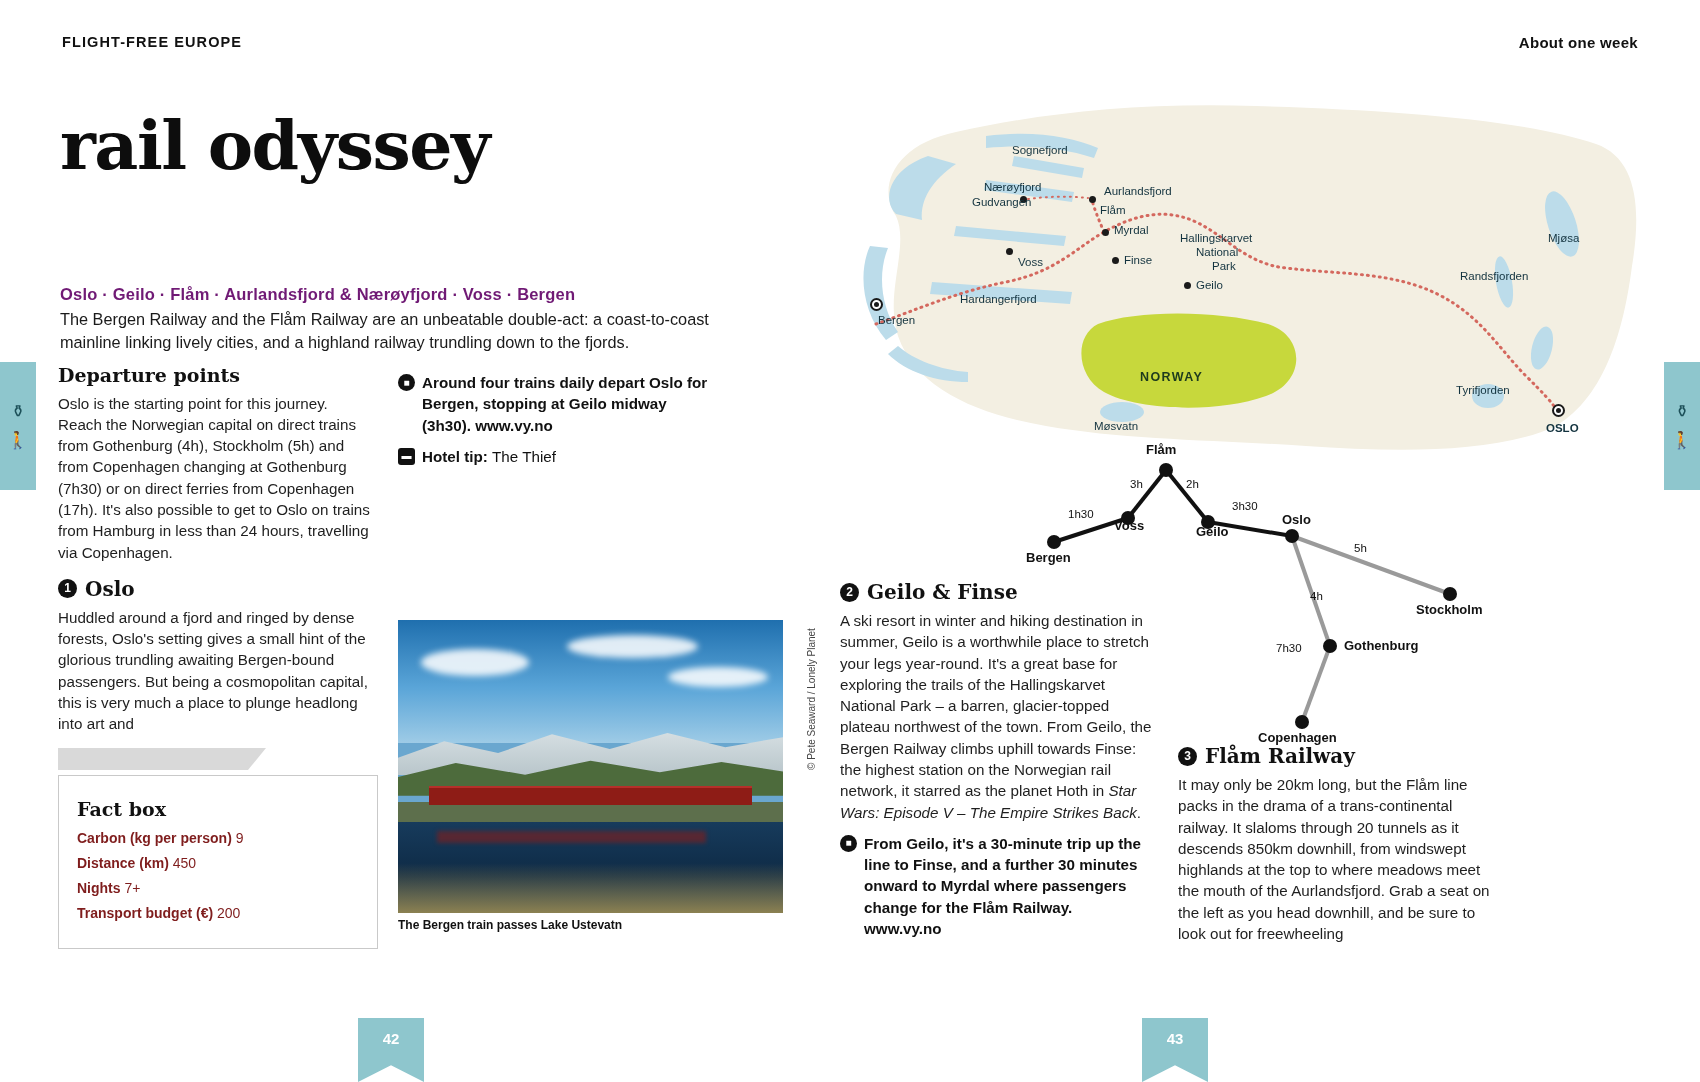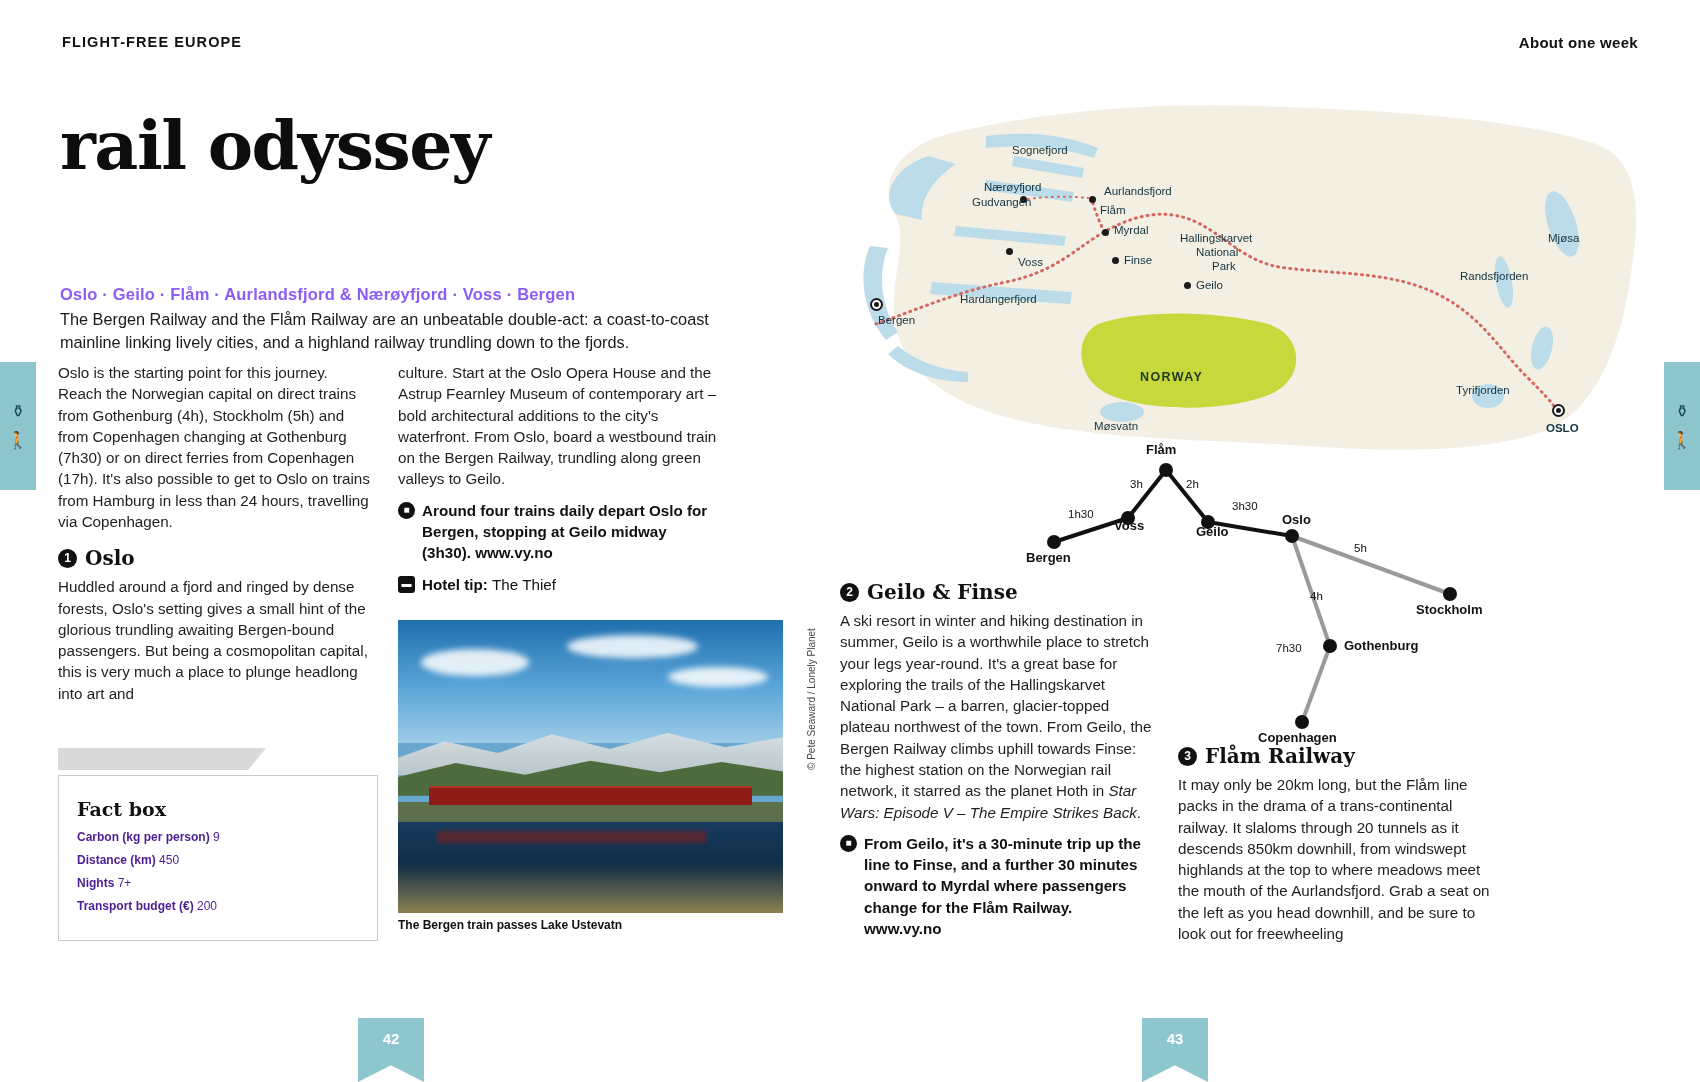--- a/index.html
+++ b/index.html
@@ -34,21 +34,21 @@
     font-weight: bold;
     font-size: 68px;
     line-height: 0.98;
     letter-spacing: -1.5px;
     color: #0d0d0d;
   }
   .title .l2 { display: block; }
 
   .subtitle-route {
     position: absolute; left: 60px; top: 285px; width: 700px;
-    font-size: 16.5px; font-weight: bold; color: #8b5cf6;
+    font-size: 16.5px; font-weight: bold; color: #701a75;
     letter-spacing: .2px;
   }
   .standfirst {
     position: absolute; left: 60px; top: 308px; width: 690px;
     font-size: 16.3px; line-height: 1.42;
     color: #1a1a1a;
   }
 
   
   .col { position: absolute; font-size: 15.2px; line-height: 1.40; color: #1f1f1f; }
@@ -108,21 +108,21 @@
   .factbox-tab::after {
     content: ""; position: absolute; right: -18px; top: 0;
     border-top: 22px solid #d9d9d9;
     border-right: 18px solid transparent;
   }
   .factbox h4 {
     font-family: "DejaVu Serif", serif;
     font-size: 19px; font-weight: bold; color: #111;
     margin-bottom: 10px;
   }
-  .fact-row { font-size: 12px; color: #4c1d95; margin-bottom: 9px; }
+  .fact-row { font-size: 14px; color: #7f1d1d; margin-bottom: 9px; }
   .fact-row b { font-weight: bold; }
   .fact-row span { font-weight: normal; }
 
   
   .photo {
     position: absolute; left: 398px; top: 620px; width: 385px; height: 293px;
     overflow: hidden; background: #6aa7cf;
   }
   .photo .sky {
     position: absolute; left:0; top:0; width:100%; height: 42%;
@@ -241,31 +241,31 @@
   <div class="runhead-right">About one week</div>
 
   <div class="title">
     <span class="l2">rail odyssey</span>
   </div>
 
   <div class="subtitle-route">Oslo · Geilo · Flåm · Aurlandsfjord &amp; Nærøyfjord · Voss · Bergen</div>
   <div class="standfirst">The Bergen Railway and the Flåm Railway are an unbeatable double-act: a coast-to-coast mainline linking lively cities, and a highland railway trundling down to the fjords.</div>
 
   <div class="col col1">
+    <h3 class="sec">Departure points</h3>
     <p>Oslo is the starting point for this journey. Reach the Norwegian capital on direct trains from Gothenburg (4h), Stockholm (5h) and from Copenhagen changing at Gothenburg (7h30) or on direct ferries from Copenhagen (17h). It's also possible to get to Oslo on trains from Hamburg in less than 24 hours, travelling via Copenhagen.</p>
     <div class="spacer"></div>
     <div class="numhead">
       <span class="numbadge">1</span>
       <span>Oslo</span>
     </div>
     <p>Huddled around a fjord and ringed by dense forests, Oslo's setting gives a small hint of the glorious trundling awaiting Bergen-bound passengers. But being a cosmopolitan capital, this is very much a place to plunge headlong into art and</p>
   </div>
 
   <div class="col col2">
-    <p>culture. Start at the Oslo Opera House and the Astrup Fearnley Museum of contemporary art – bold architectural additions to the city's waterfront. From Oslo, board a westbound train on the Bergen Railway, trundling along green valleys to Geilo.</p>
     <div class="tipline">
       <span class="tipicon">■</span>
       <span>Around four trains daily depart Oslo for Bergen, stopping at Geilo midway (3h30). www.vy.no</span>
     </div>
     <div class="tipline">
       <span class="tipicon sq">▬</span>
       <span>
         <span>Hotel tip:</span>
         <span class="tip-normal">The Thief</span>
       </span>

